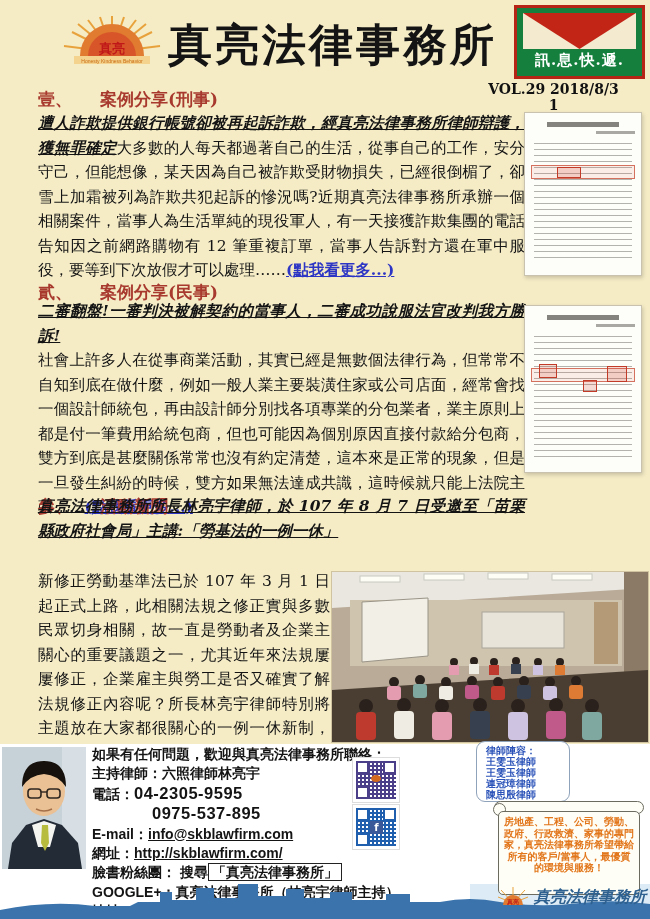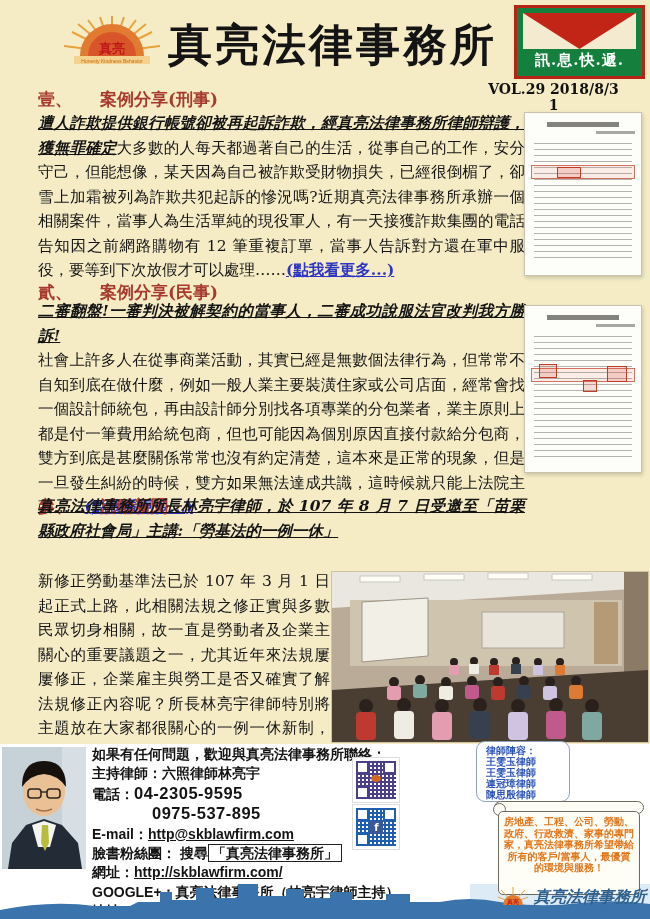--- a/index.html
+++ b/index.html
@@ -243,23 +243,23 @@
         <line x1="39" y1="45" x2="45" y2="45" stroke="#2e2620" stroke-width="1.4"></line>
         <path d="M34,62 Q42,66 50,62" stroke="#a3704a" stroke-width="1.5" fill="none"></path>
       </svg>
     </div>
 
     <div class="contact">
       <div>如果有任何問題，歡迎與真亮法律事務所聯絡：</div>
       <div>主持律師：六照律師林亮宇</div>
       <div><span>電話：</span><span class="num">04-2305-9595</span></div>
       <div class="indent"><span class="num">0975-537-895</span></div>
-      <div><span>E-mail：</span><a>http@skblawfirm.com</a></div>
+      <div><span>E-mail：</span><a>info@skblawfirm.com</a></div>
+      <div><span>網址：</span><a>http://skblawfirm.com/</a></div>
       <div><span>臉書粉絲團：</span> <span>搜尋</span><span class="boxed">「真亮法律事務所」</span></div>
-      <div><span>網址：</span><a>http://skblawfirm.com/</a></div>
       <div>GOOGLE+：真亮法律事務所（林亮宇律師主持）</div>
       <div>地址：臺中市西區臺灣大道二段536號4樓之1</div>
     </div>
 
     <div class="qr qr1">
       <div class="px"></div>
       <div class="fc" style="left:3px;top:3px"></div>
       <div class="fc" style="right:3px;top:3px"></div>
       <div class="fc" style="left:3px;bottom:3px"></div>
       <div class="dot"></div>

